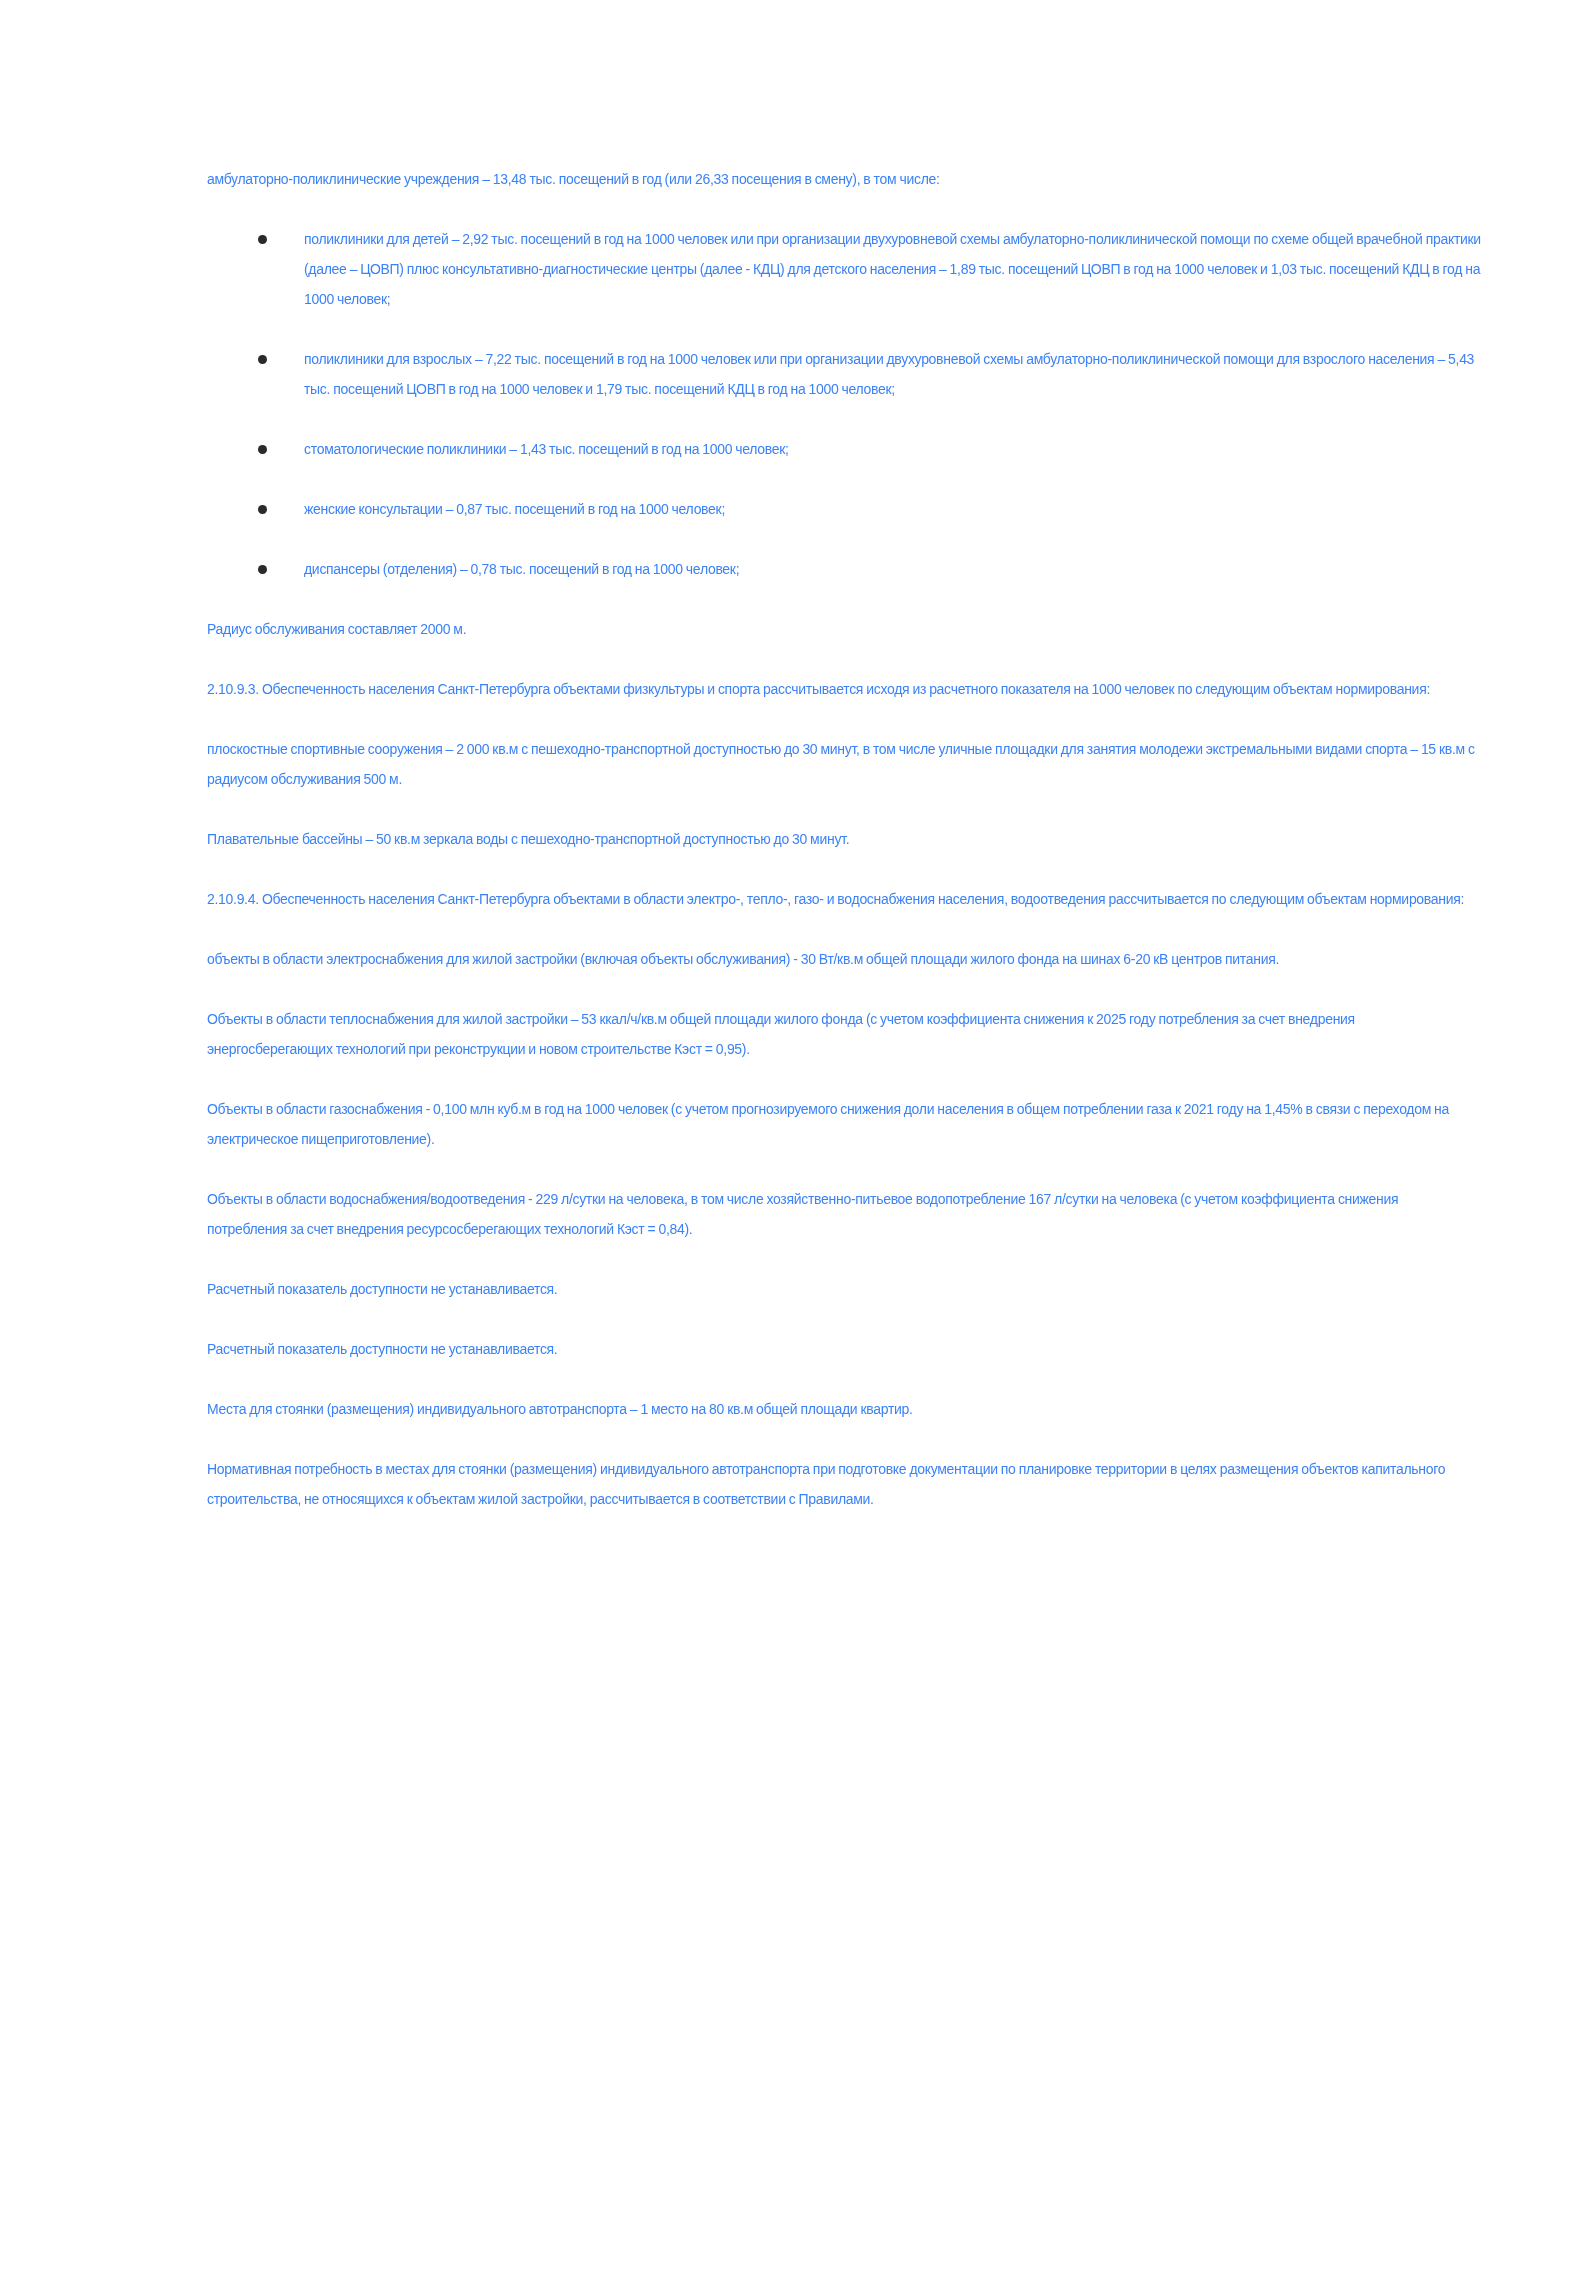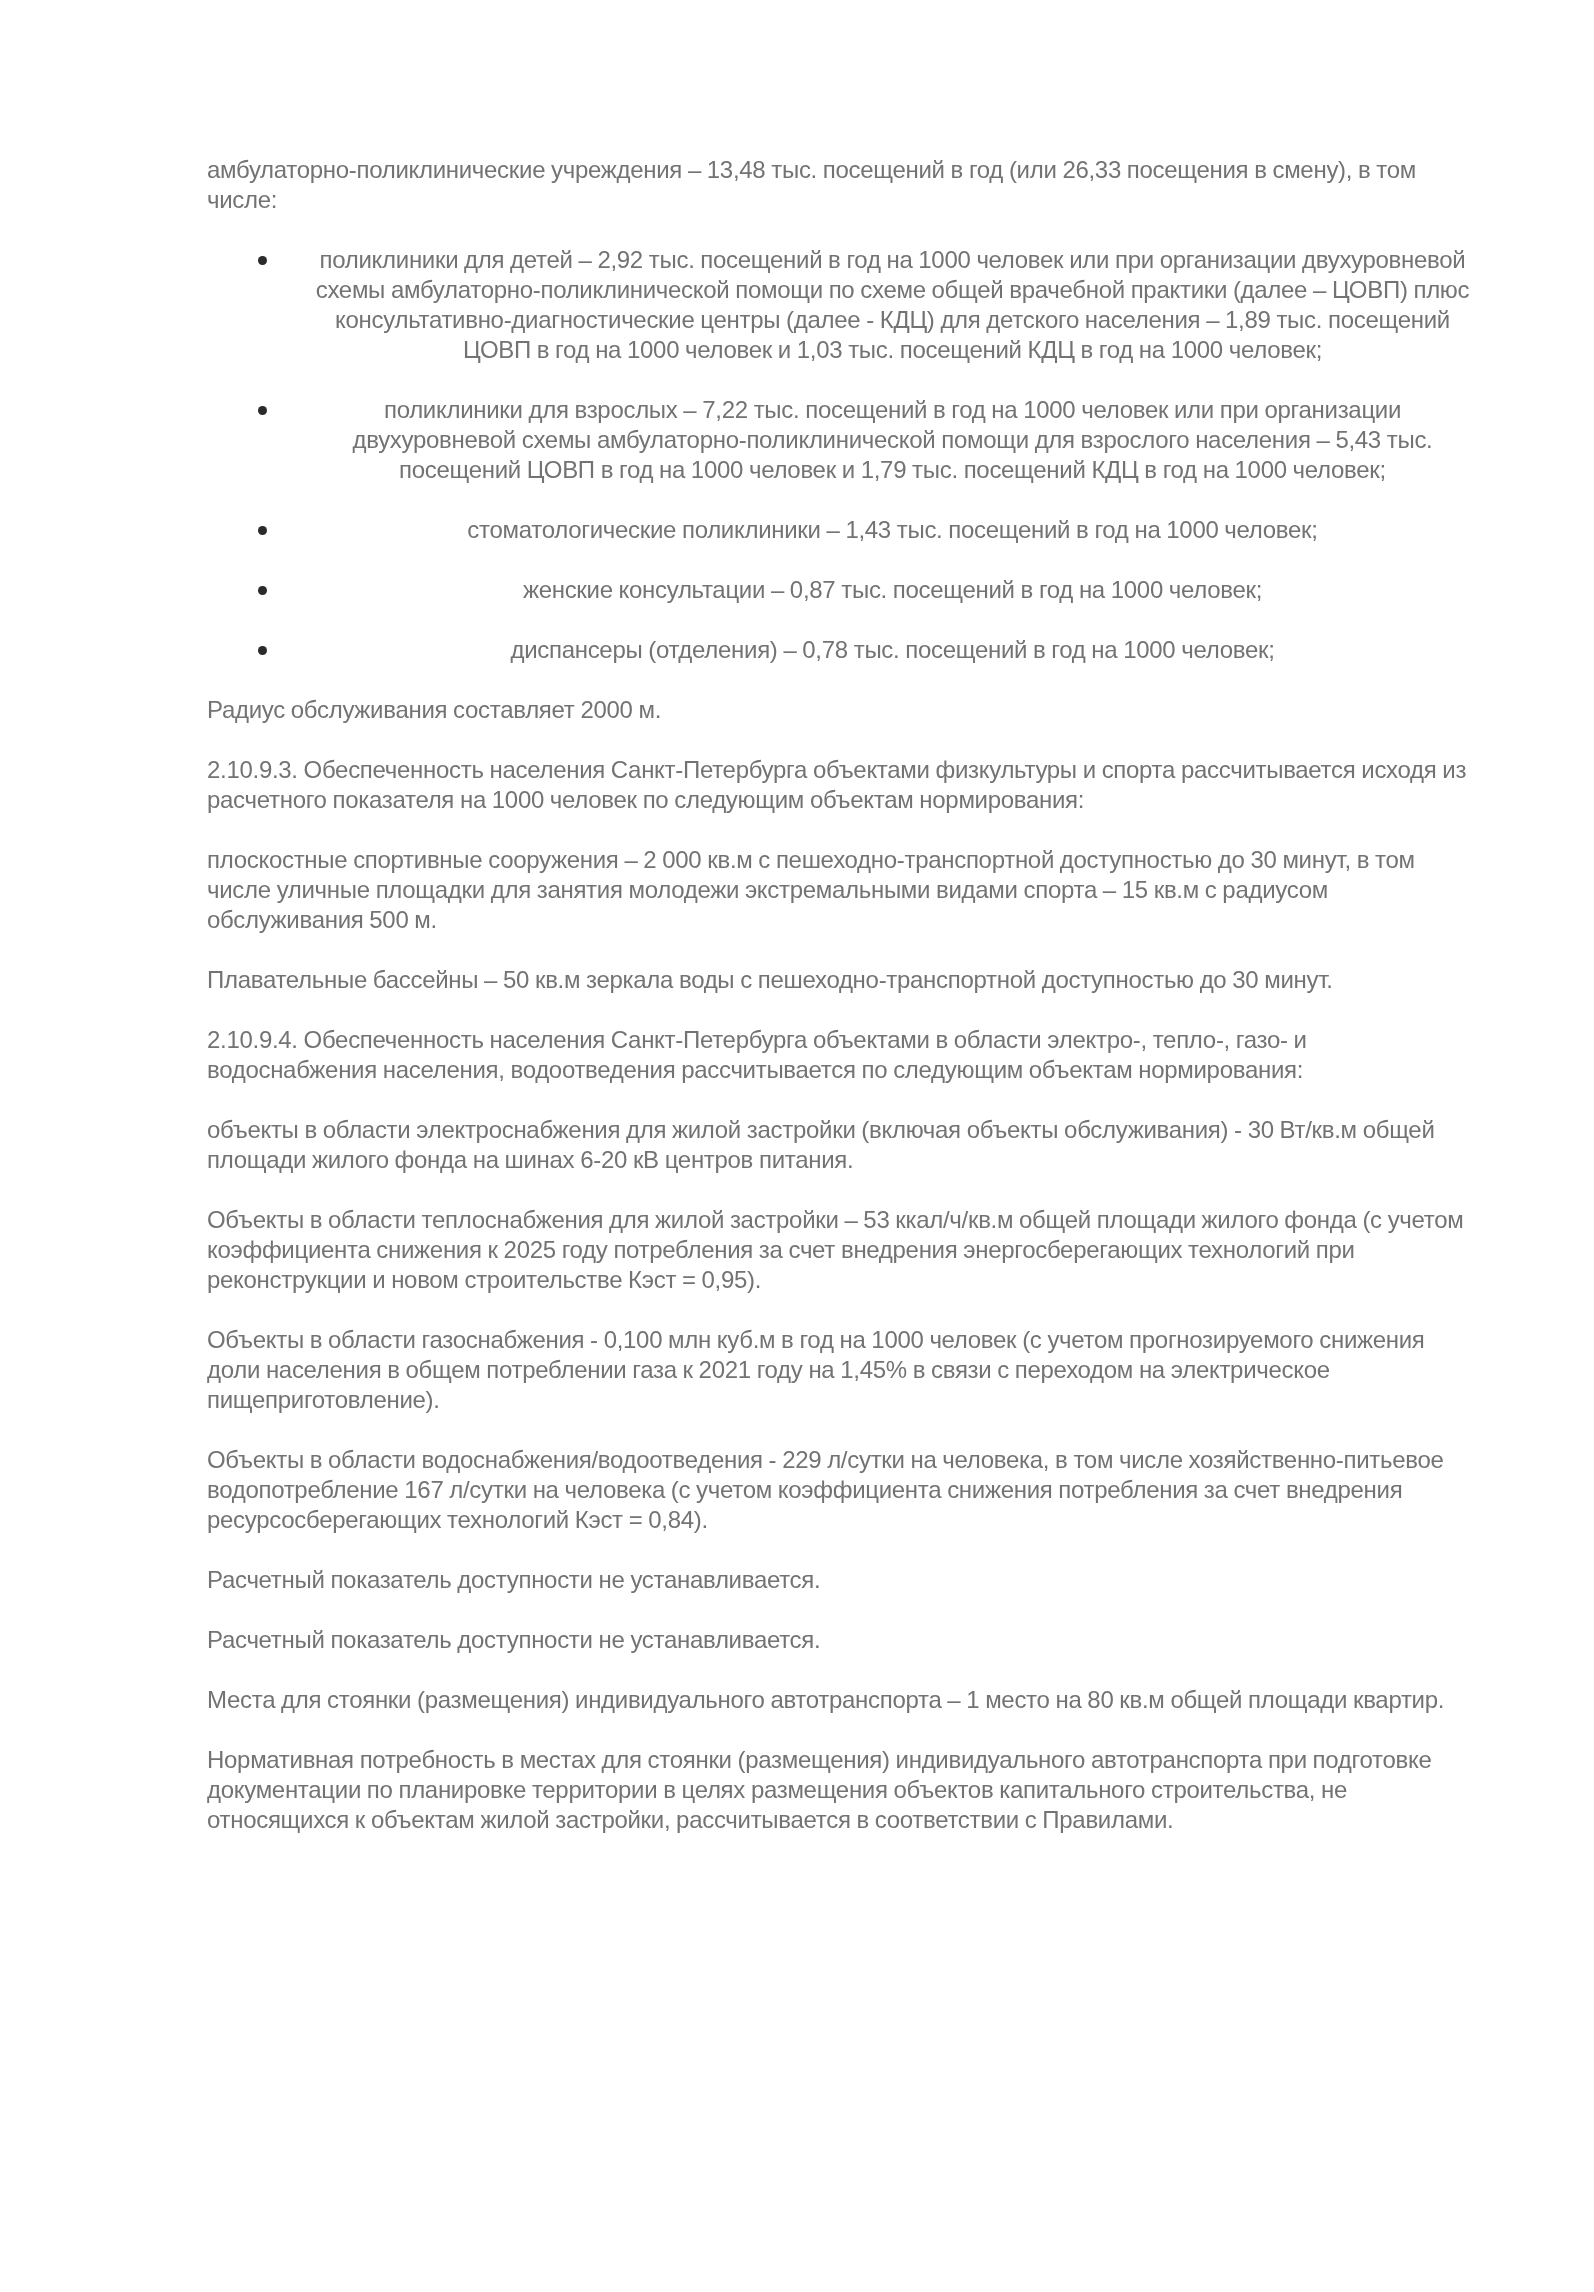--- a/index.html
+++ b/index.html
@@ -1,35 +1,34 @@
 <!DOCTYPE html>
 <html><head>
 <meta charset="utf-8">
 <style>
   html, body { margin: 0; padding: 0; background: #ffffff; }
   body { width: 1595px; height: 2293px; position: relative; overflow: hidden; }
   .page {
     position: absolute;
     left: 207px;
-    top: 155px;
+    top: 164px;
     width: 1274px;
     font-family: "Liberation Sans", sans-serif;
-    font-size: 24px;
+    font-size: 14px;
     line-height: 30px;
-    color: #737373;
+    color: #3b82f6;
     letter-spacing: -0.3px;
     word-spacing: -0.5px;
   }
   .p { margin: 0 0 30px 0; }
   ul.bullets { list-style: none; margin: 0; padding: 0; }
   ul.bullets li {
     position: relative;
     padding-left: 97px;
     margin: 0 0 30px 0;
-    text-align: center;
   }
   ul.bullets li .bullet {
     position: absolute;
     left: 51px;
     top: 10.8px;
     width: 8.8px;
     height: 8.8px;
     border-radius: 50%;
     background: #2b2b2b;
   }

